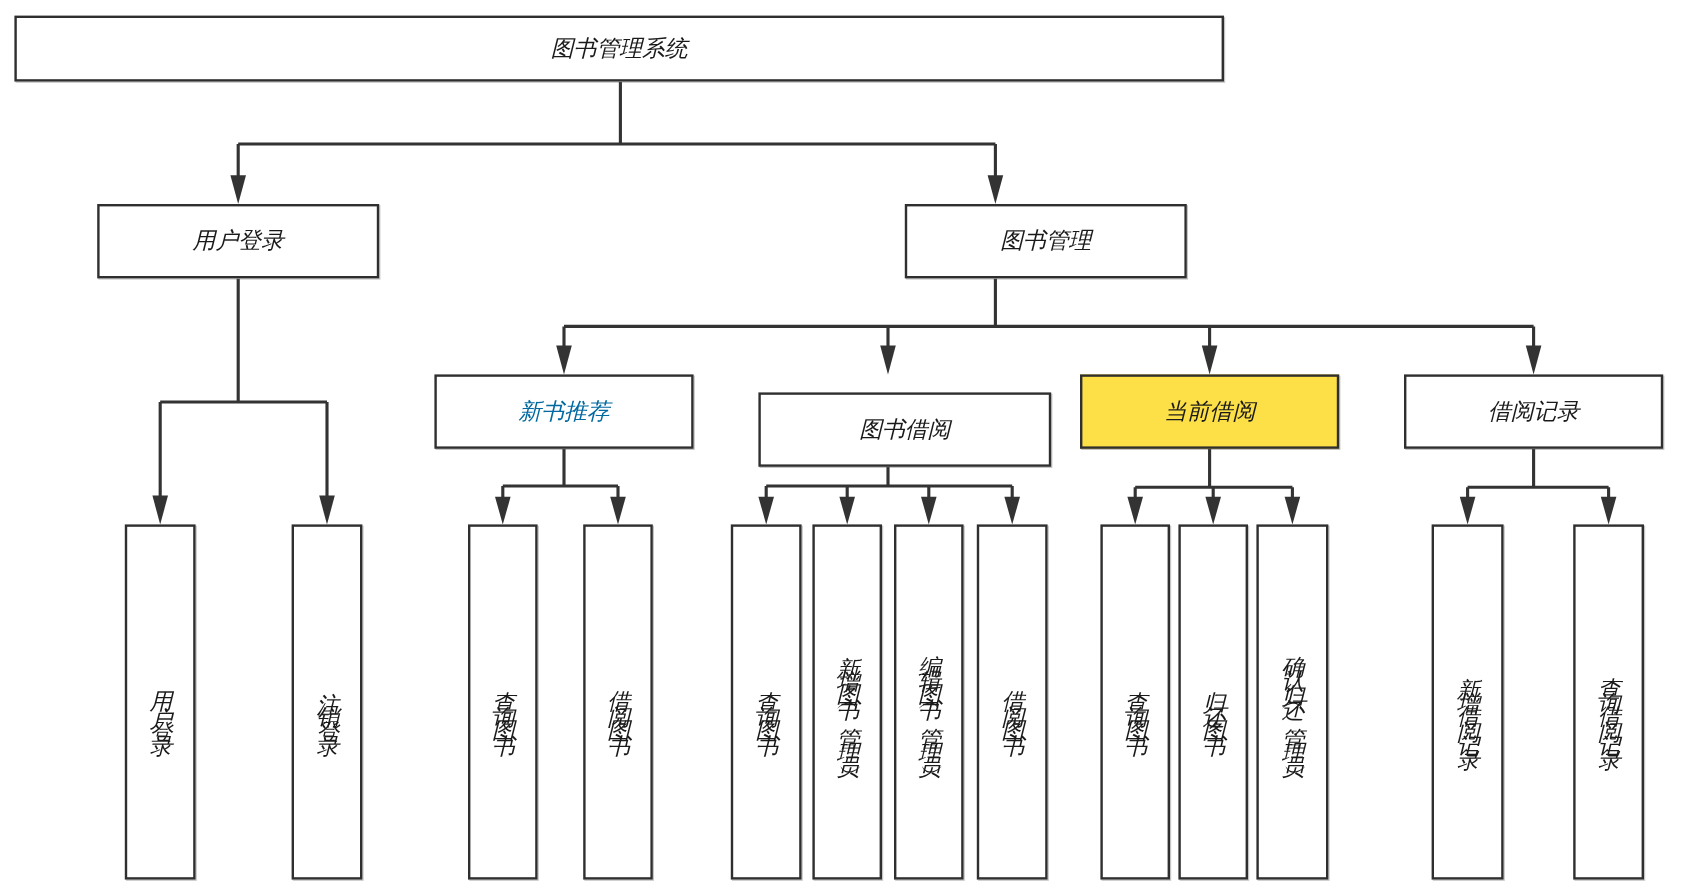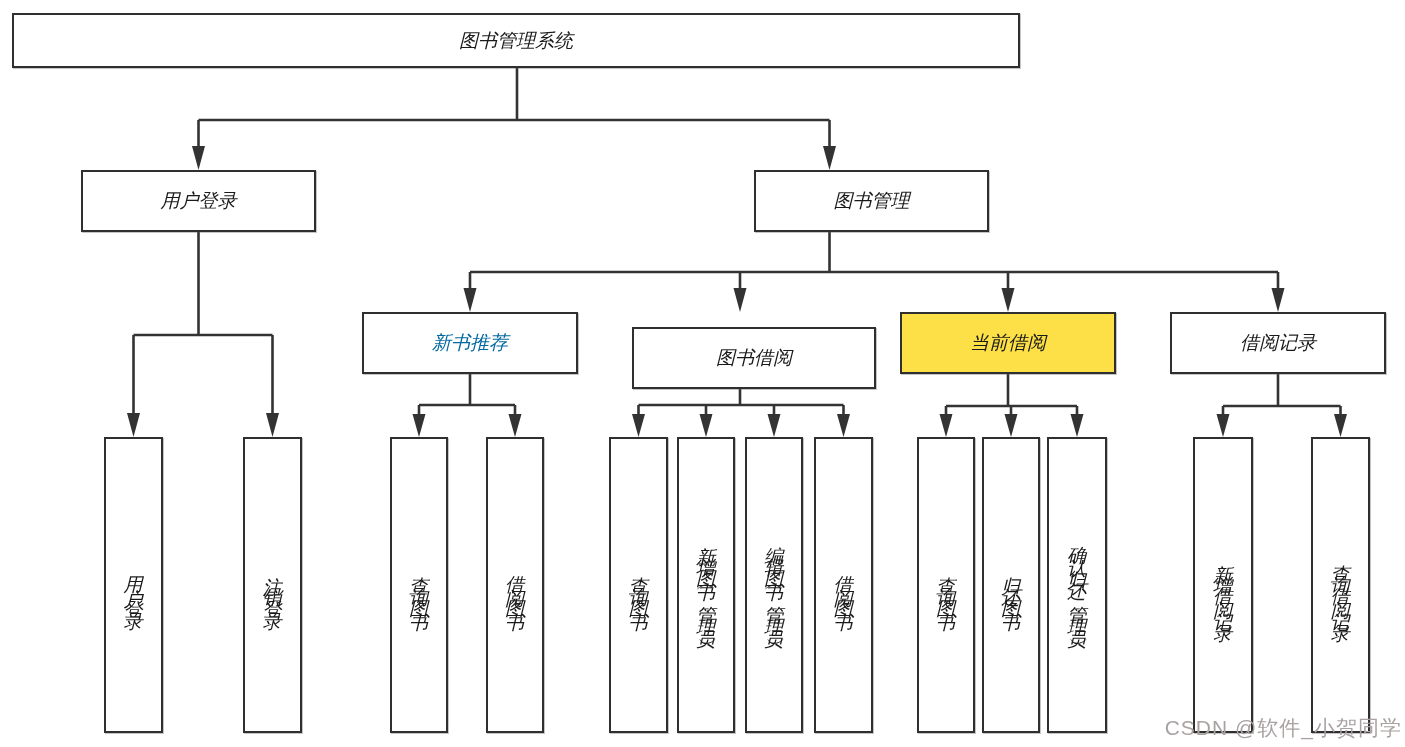--- a/index.html
+++ b/index.html
@@ -180,14 +180,13 @@
     <span class="lbl">确认归还（管理员）</span>
   </div>
 
   <div class="node vnode leaf n-br-add" style="border-color: rgb(47, 47, 47); color: rgb(26, 26, 26); background: rgb(255, 255, 255);">
     <span class="lbl">新增借阅记录</span>
   </div>
   <div class="node vnode leaf n-br-query" style="border-color: rgb(47, 47, 47); color: rgb(26, 26, 26); background: rgb(255, 255, 255);">
     <span class="lbl">查询借阅记录</span>
   </div>
 
-  <div class="watermark" style="color: rgb(170, 162, 162);">CSDN @软件_小贺同学</div>
 </div>
 
 </body></html>

